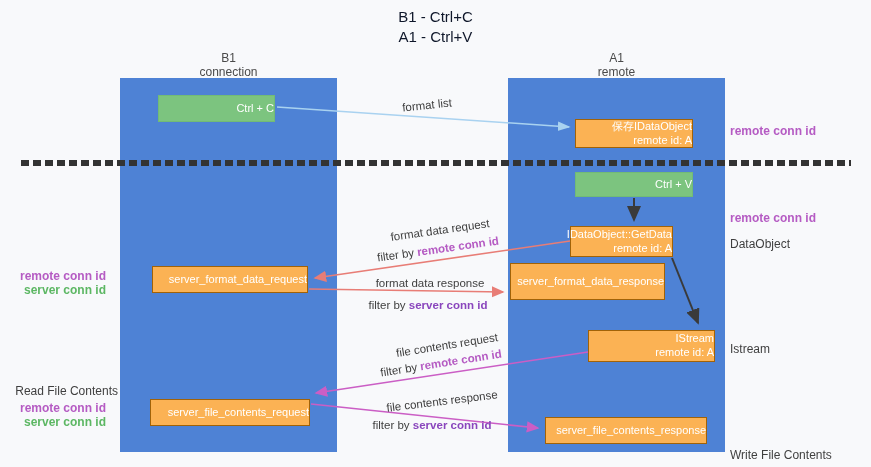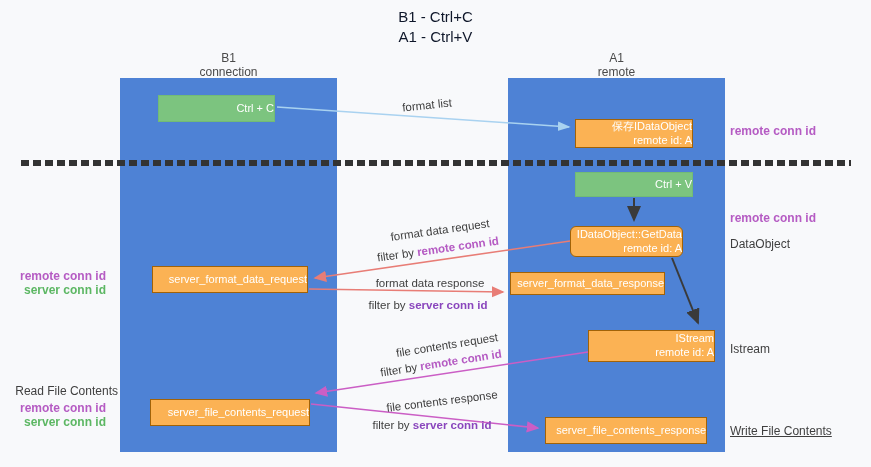--- a/index.html
+++ b/index.html
@@ -77,30 +77,30 @@
 
 <div class="box orange" style="left:575px; top:119px; width:118px; height:29px;">
   <span>保存IDataObject</span>
   <span>remote id: A</span>
 </div>
 
 <div class="box green" style="left:575px; top:172px; width:118px; height:25px;">
   <span>Ctrl + V</span>
 </div>
 
-<div class="box orange" style="left:570px; top:226px; width:113px; height:31px;border-radius:6px;">
+<div class="box orange" style="left:570px; top:226px; width:103px; height:31px;">
   <span>IDataObject::GetData</span>
   <span>remote id: A</span>
 </div>
 
 <div class="box orange" style="left:152px; top:266px; width:156px; height:27px;">
   <span>server_format_data_request</span>
 </div>
 
-<div class="box orange" style="left:510px; top:272px; width:155px; height:23px;">
+<div class="box orange" style="left:510px; top:263px; width:155px; height:37px;">
   <span>server_format_data_response</span>
 </div>
 
 <div class="box orange" style="left:588px; top:330px; width:127px; height:32px;">
   <span>IStream</span>
   <span>remote id: A</span>
 </div>
 
 <div class="box orange" style="left:150px; top:399px; width:160px; height:27px;">
   <span>server_file_contents_request</span>
@@ -159,13 +159,13 @@
 <div class="anno anno-left magenta" style="top:269px;">remote conn id</div>
 <div class="anno anno-left green-t" style="top:283px;">server conn id</div>
 <div class="anno anno-left" style="top:384px; width:110px;">Read File Contents</div>
 <div class="anno anno-left magenta" style="top:401px;">remote conn id</div>
 <div class="anno anno-left green-t" style="top:415px;">server conn id</div>
 
 <div class="anno anno-right magenta" style="top:124px;">remote conn id</div>
 <div class="anno anno-right magenta" style="top:211px;">remote conn id</div>
 <div class="anno anno-right" style="top:237px;">DataObject</div>
 <div class="anno anno-right" style="top:342px;">Istream</div>
-<div class="anno anno-right" style="top:424px;text-decoration:underline;">Write File Contents</div>
+<div class="anno anno-right" style="top:448px;">Write File Contents</div>
 
 </body></html>

